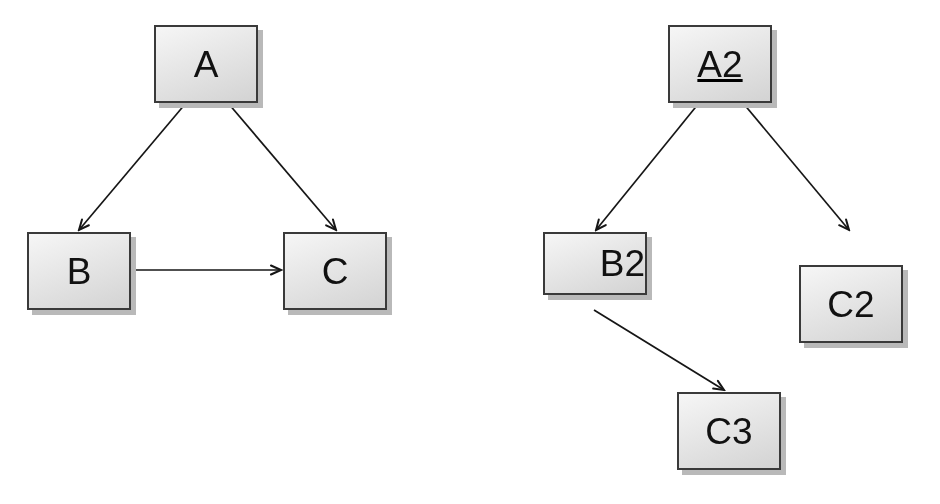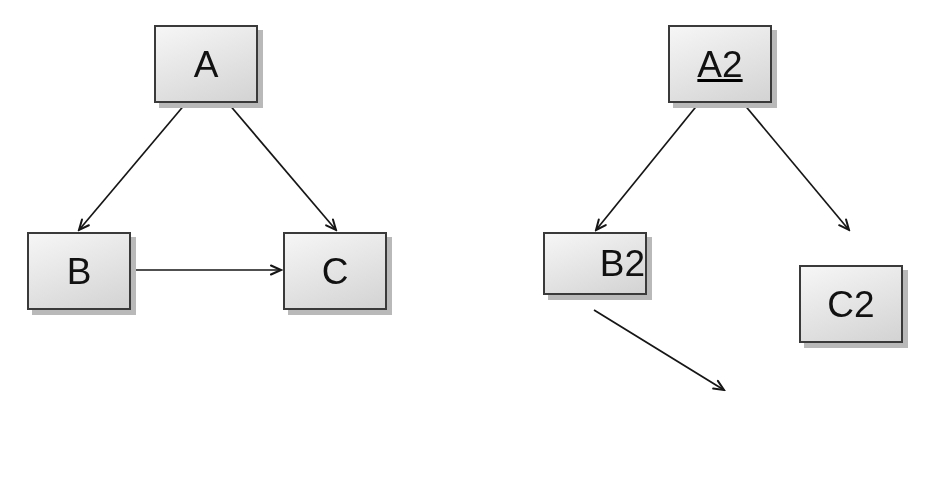--- a/index.html
+++ b/index.html
@@ -82,13 +82,16 @@
     </div>
     <div class="node" style="left: 668px; top: 25px; width: 104px; height: 78px; text-decoration: underline;">
       <span>A2</span>
     </div>
     <div class="node" style="left: 543px; top: 232px; width: 104px; height: 63px; justify-content: flex-end;">
       <span>B2</span>
     </div>
     <div class="node" style="left: 799px; top: 232px; width: 104px; height: 78px; margin-top: 33px;">
       <span>C2</span>
     </div>
+    <div class="node" style="left: 677px; top: 392px; width: 104px; height: 78px;">
+      <span>C3</span>
+    </div>
   </div>
 
 </body></html>

